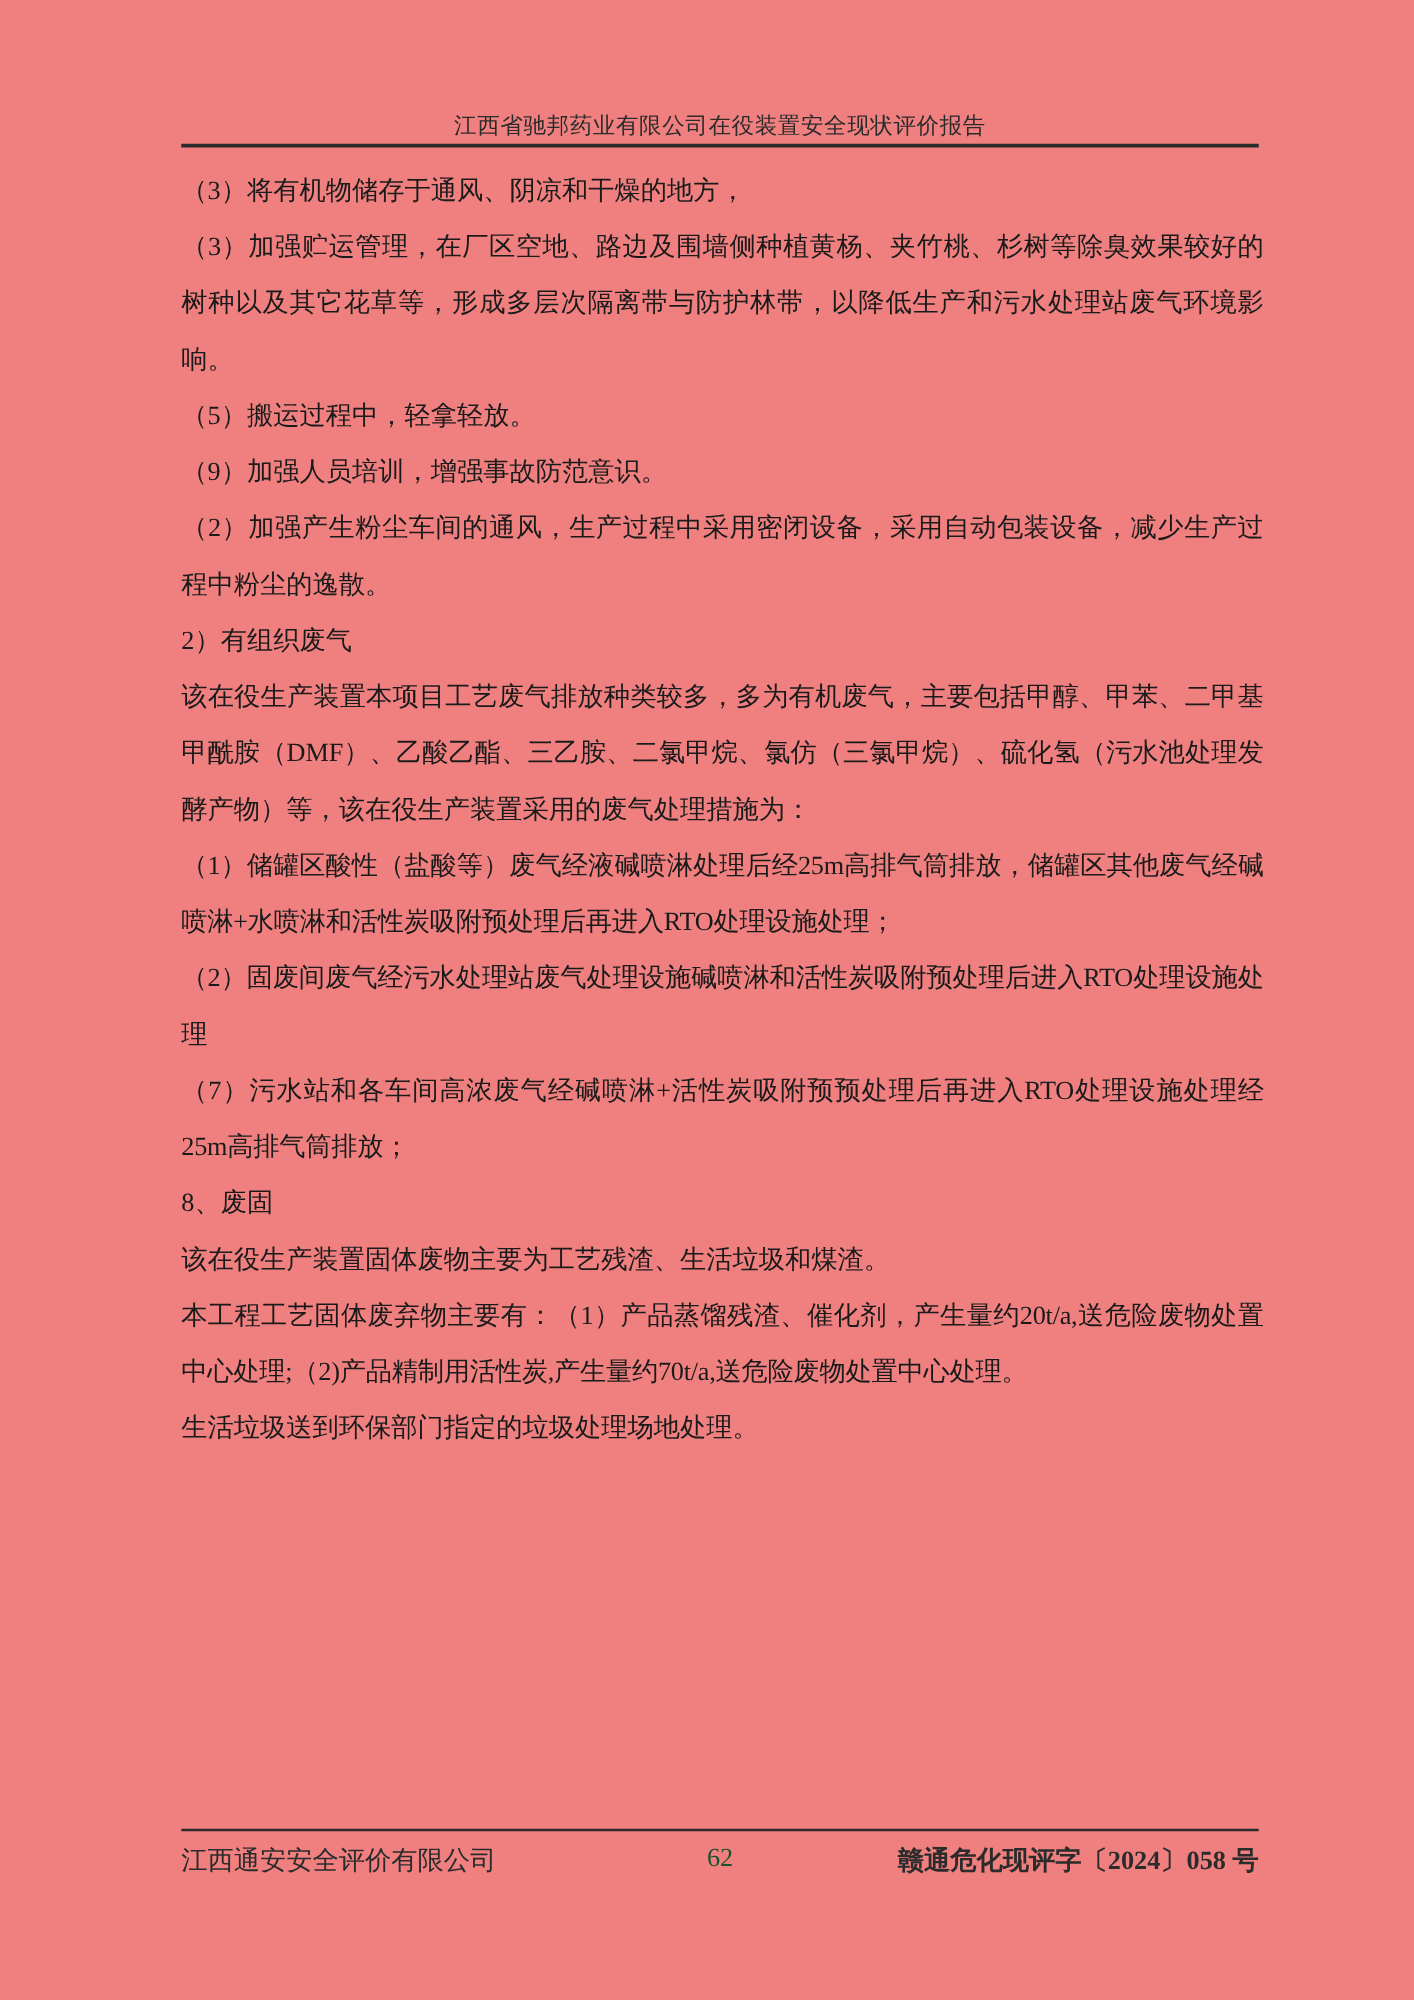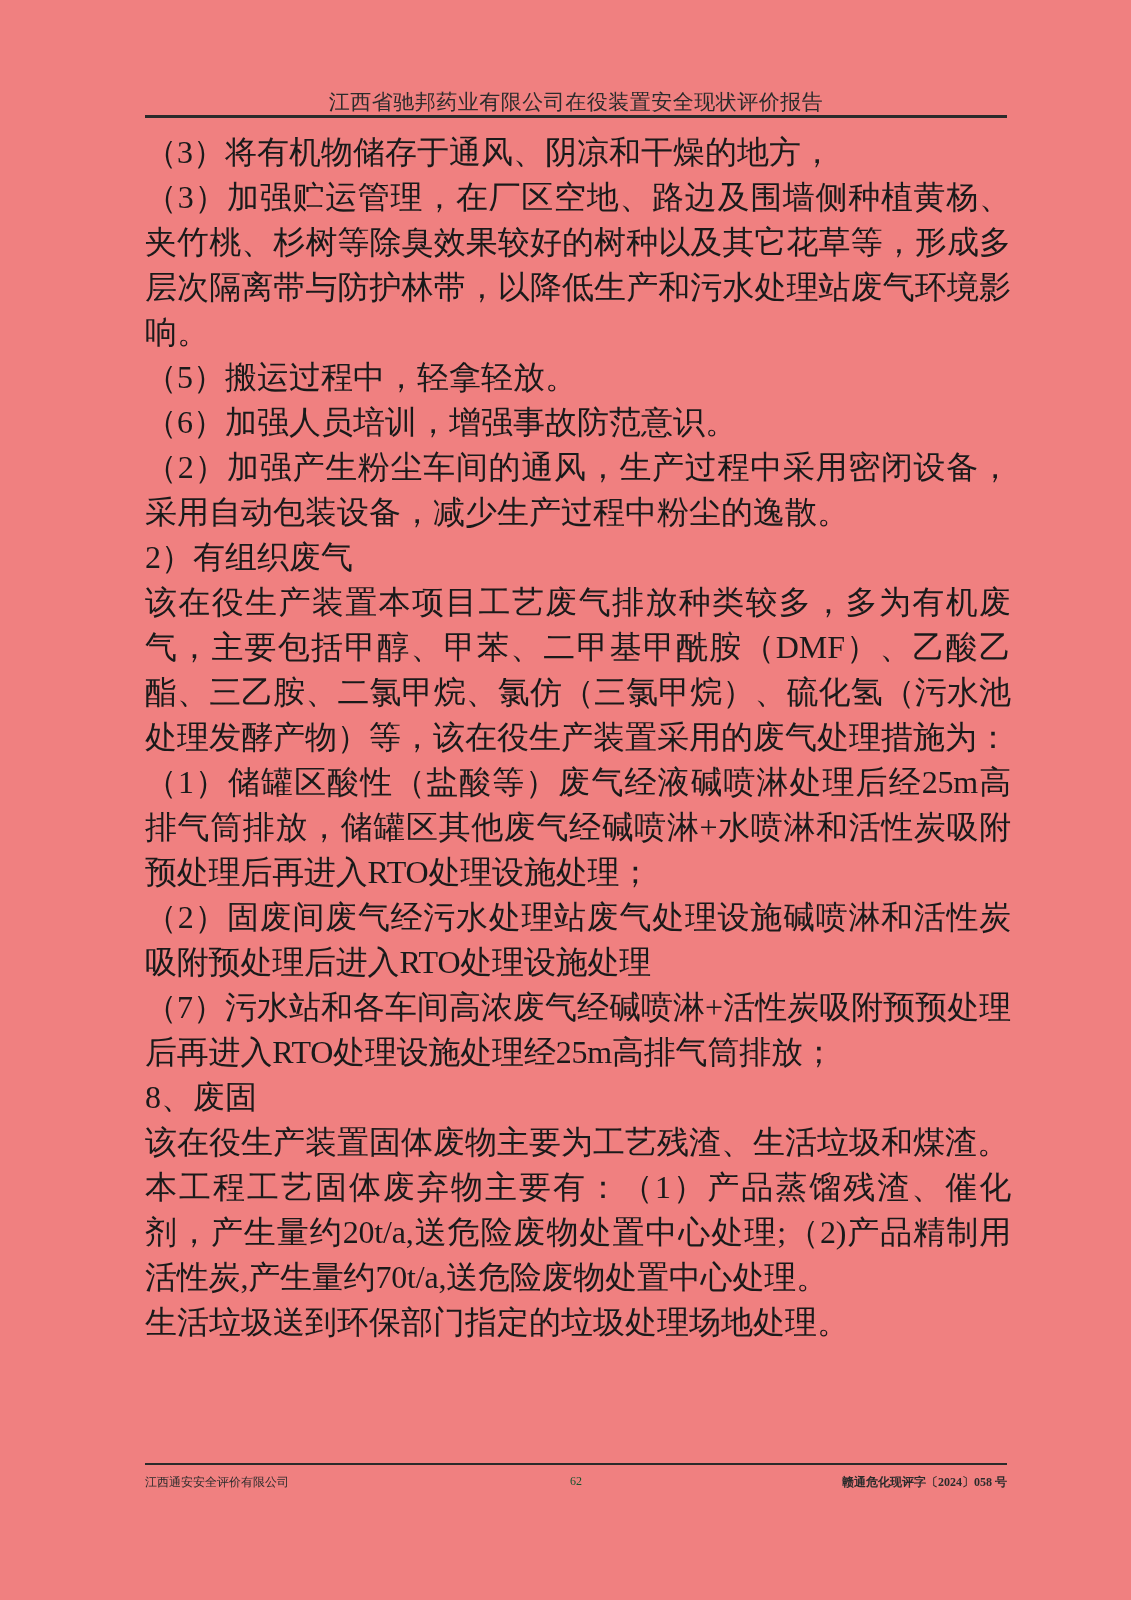--- a/index.html
+++ b/index.html
@@ -20,39 +20,39 @@
     height: 1600px;
     box-sizing: border-box;
     padding: 0;
   }
   .header {
     position: absolute;
     top: 88px;
     left: 145px;
     width: 862px;
     text-align: center;
-    font-size: 21px;
+    font-size: 18px;
     letter-spacing: 0.5px;
     font-family: "Liberation Serif", "DejaVu Serif", serif;
     color: #2b2b2b;
   }
   .header-rule {
     position: absolute;
     top: 115px;
     left: 145px;
     width: 862px;
     height: 3px;
     background: #2b2b2b;
   }
   .content {
     position: absolute;
     top: 130px;
     left: 145px;
     width: 866px;
-    font-size: 32px;
+    font-size: 21px;
     line-height: 45px;
     text-align: justify;
     text-justify: inter-ideograph;
   }
   .content p {
     margin: 0;
     padding: 0;
     text-indent: 0;
   }
   .p-indent {
@@ -71,21 +71,21 @@
     width: 862px;
     height: 2px;
     background: #2b2b2b;
   }
   .footer {
     position: absolute;
     bottom: 96px;
     left: 145px;
     width: 862px;
     height: 30px;
-    font-size: 12px;
+    font-size: 21px;
   }
   .footer-left {
     position: absolute;
     left: 0;
     top: 0;
     color: #2b2b2b;
   }
   .footer-center {
     position: absolute;
     left: 0;
@@ -107,21 +107,21 @@
 
 <div class="page">
 
   <div class="header">江西省驰邦药业有限公司在役装置安全现状评价报告</div>
   <div class="header-rule"></div>
 
   <div class="content">
     <p class="p-indent">（3）将有机物储存于通风、阴凉和干燥的地方，</p>
     <p class="p-indent">（3）加强贮运管理，在厂区空地、路边及围墙侧种植黄杨、夹竹桃、杉树等除臭效果较好的树种以及其它花草等，形成多层次隔离带与防护林带，以降低生产和污水处理站废气环境影响。</p>
     <p class="p-indent">（5）搬运过程中，轻拿轻放。</p>
-    <p class="p-indent">（6）加强人员培训，增强事故防范意识。</p>
+    <p class="p-indent">（9）加强人员培训，增强事故防范意识。</p>
     <p class="p-indent">（2）加强产生粉尘车间的通风，生产过程中采用密闭设备，采用自动包装设备，减少生产过程中粉尘的逸散。</p>
     <p class="p-indent2">2）有组织废气</p>
     <p class="p-indent2">该在役生产装置本项目工艺废气排放种类较多，多为有机废气，主要包括甲醇、甲苯、二甲基甲酰胺（DMF）、乙酸乙酯、三乙胺、二氯甲烷、氯仿（三氯甲烷）、硫化氢（污水池处理发酵产物）等，该在役生产装置采用的废气处理措施为：</p>
     <p class="p-indent tight">（1）储罐区酸性（盐酸等）废气经液碱喷淋处理后经25m高排气筒排放，储罐区其他废气经碱喷淋+水喷淋和活性炭吸附预处理后再进入RTO处理设施处理；</p>
     <p class="p-indent tight">（2）固废间废气经污水处理站废气处理设施碱喷淋和活性炭吸附预处理后进入RTO处理设施处理</p>
     <p class="p-indent tight">（7）污水站和各车间高浓废气经碱喷淋+活性炭吸附预预处理后再进入RTO处理设施处理经25m高排气筒排放；</p>
     <p class="p-indent2">8、废固</p>
     <p class="p-indent2">该在役生产装置固体废物主要为工艺残渣、生活垃圾和煤渣。</p>
     <p class="p-indent2 tight">本工程工艺固体废弃物主要有：（1）产品蒸馏残渣、催化剂，产生量约20t/a,送危险废物处置中心处理;（2)产品精制用活性炭,产生量约70t/a,送危险废物处置中心处理。</p>
     <p class="p-indent2">生活垃圾送到环保部门指定的垃圾处理场地处理。</p>

